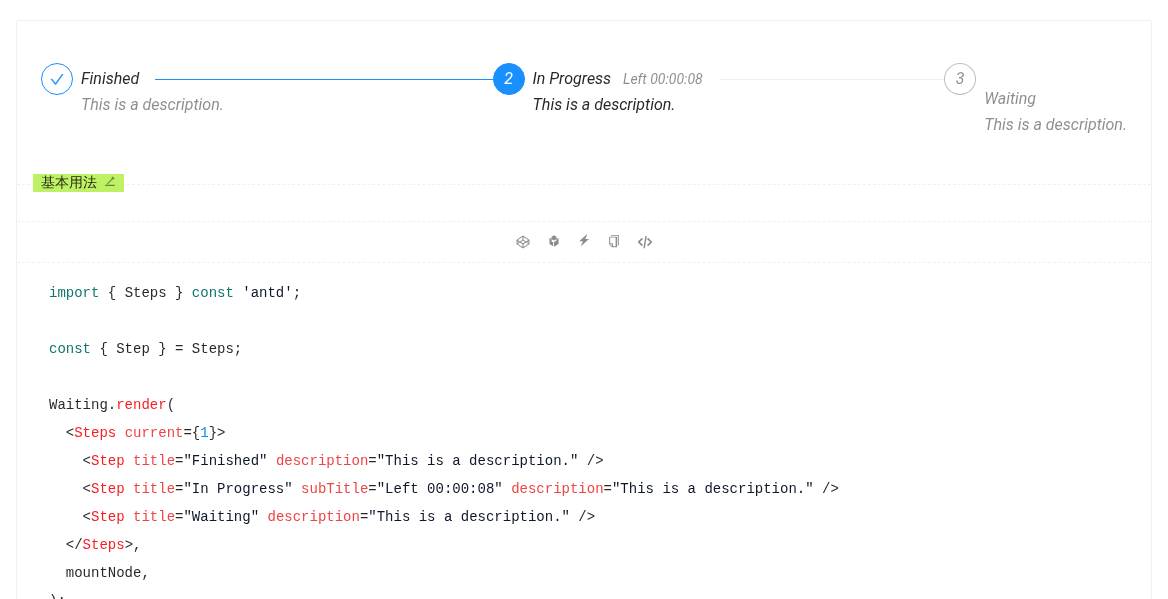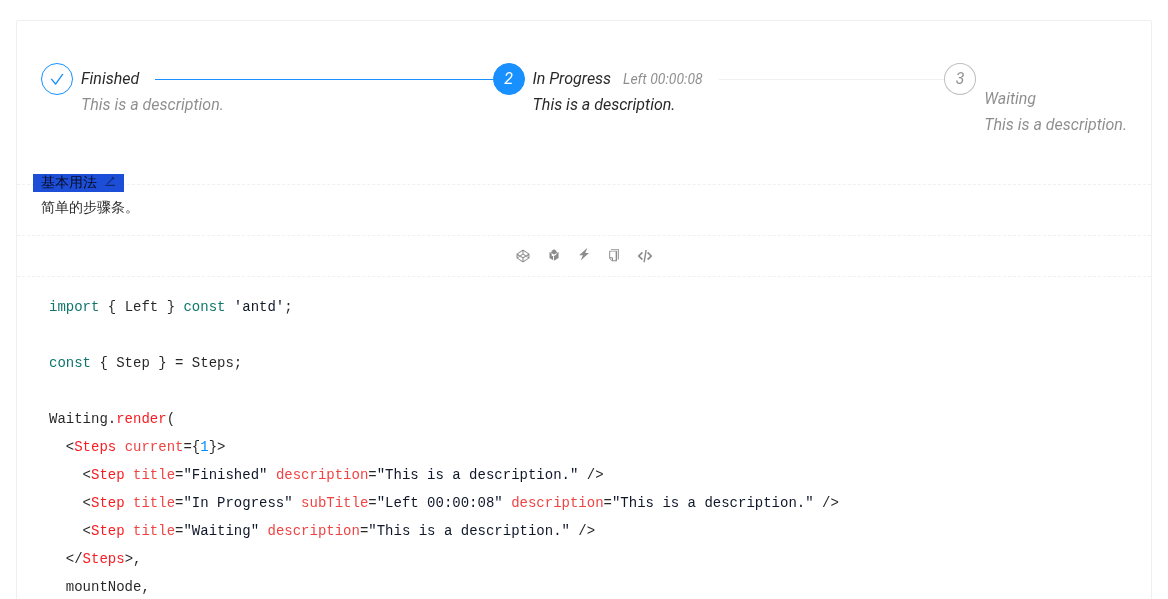--- a/index.html
+++ b/index.html
@@ -36,21 +36,21 @@
     width: 9999px; height: 1px; background: #f0f0f0;
   }
   .step-finish .step-title::after { background: #1890ff; }
   .step:last-child .step-title::after { display: none; }
   .step-subtitle { display: inline; margin-left: 8px; color: rgba(0,0,0,0.45); font-size: 14px; font-weight: 400; }
   .step-desc { color: rgba(0,0,0,0.45); font-size: 16px; max-width: 200px; }
   .step-process .step-desc { color: rgba(0,0,0,0.85); }
   .check-svg { width: 16px; height: 16px; }
   .meta { padding: 0 24px 18px 24px; border-top: 1px dashed #f0f0f0; position: relative; }
   .meta-title {
-    position: relative; display: inline-block; background: #1d4ed8;
+    position: relative; display: inline-block; background: #bef264;
     padding: 0 8px; margin-left: -8px; top: -11px;
     color: rgba(0,0,0,0.85); font-size: 14px;
   }
   .edit-icon { color: rgba(0,0,0,0.45); margin-left: 4px; font-size: 12px; }
   .meta-desc { color: rgba(0,0,0,0.85); font-size: 14px; margin-top: -4px; }
   .actions {
     border-top: 1px dashed #f0f0f0; padding: 12px 0;
     display: flex; justify-content: center; gap: 16px;
     color: rgba(0,0,0,0.45);
   }
@@ -112,42 +112,41 @@
 
   <div class="meta">
     <span class="meta-title">
       <span>基本用法</span>
       <span class="edit-icon">
         <svg width="12" height="12" viewBox="0 0 1024 1024" fill="currentColor">
             <path d="M257 790h62l423-423-62-62-423 423v62zM883 273L751 141c-12-12-32-12-44 0l-85 85 176 176 85-85c12-12 12-32 0-44zM904 836H120c-13 0-24 11-24 24v48c0 13 11 24 24 24h784c13 0 24-11 24-24v-48c0-13-11-24-24-24z"></path>
           </svg>
       </span>
     </span>
-    <div class="meta-desc">简单的步骤条。</div>
   </div>
 
   <div class="actions">
     <svg class="action-icon" viewBox="0 0 1024 1024" fill="currentColor">
         <path d="M912 366L538 118c-16-10-36-10-52 0L112 366c-10 7-16 18-16 30v232c0 12 6 23 16 30l374 248c16 10 36 10 52 0l374-248c10-7 16-18 16-30V396c0-12-6-23-16-30zM546 196l294 195-131 88-163-109V196zm-68 0v174L315 479l-131-88 294-195zM164 462l94 63-94 62V462zm314 366L184 633l131-88 163 109v174zm34-233l-133-89 133-89 133 89-133 89zm34 233V654l163-109 131 88-294 195zm314-241l-94-62 94-63v125z"></path>
       </svg>
     <svg class="action-icon sm" viewBox="0 0 1024 1024" fill="currentColor">
         <path d="M709 214L512 96 315 214l197 113 197-113zM180 289v221l166 95V415l-166-126zm664 0L678 415v190l166-95V289zM512 927l332-191V395L512 586v341zm-66-341L180 395v341l266 153V586zm66-113l266-153-266-153-266 153 266 153z"></path>
       </svg>
     <svg class="action-icon sm" viewBox="0 0 1024 1024" fill="currentColor">
         <path d="M848 359H602L743 40c6-13-9-25-20-16L176 515c-10 8-4 24 9 24h246L290 858c-6 13 9 25 20 16l547-491c10-8 4-24-9-24z"></path>
       </svg>
     <svg class="action-icon sm" viewBox="0 0 1024 1024" fill="currentColor">
         <path d="M832 64H296c-4 0-8 4-8 8v56c0 4 4 8 8 8h496v688c0 4 4 8 8 8h56c4 0 8-4 8-8V96c0-18-14-32-32-32zM704 192H192c-18 0-32 14-32 32v530c0 8 3 17 9 23l174 174c6 6 14 9 23 9h338c18 0 32-14 32-32V224c0-18-14-32-32-32zM366 888l-134-134h134v134zm266 0H438V718c0-22-18-40-40-40H232V264h400v624z"></path>
       </svg>
     <svg class="action-icon" viewBox="0 0 1024 1024" fill="currentColor">
         <path d="M372 306l-57-48c-6-5-16-5-22 1L65 482c-17 16-17 44 0 60l228 223c6 6 16 6 22 1l57-48c7-6 7-16 1-23L187 512l186-183c6-7 6-17-1-23zm580 176L731 259c-6-6-16-6-22-1l-57 48c-7 6-7 16-1 23l186 183-186 183c-6 7-6 17 1 23l57 48c6 5 16 5 22-1l228-223c17-16 17-44 0-60zM612 128h-62c-8 0-15 5-16 13L412 885c-2 10 6 19 16 19h62c8 0 15-5 16-13l122-744c2-10-6-19-16-19z"></path>
       </svg>
   </div>
 
-  <div class="code-block" id="code-block"><span class="tok-kw">import</span><span class="tok-punc"> { Left } </span><span class="tok-kw">const</span><span class="tok-punc"> </span><span class="tok-str">'antd'</span><span class="tok-punc">;</span>
+  <div class="code-block" id="code-block"><span class="tok-kw">import</span><span class="tok-punc"> { Steps } </span><span class="tok-kw">const</span><span class="tok-punc"> </span><span class="tok-str">'antd'</span><span class="tok-punc">;</span>
 
 <span class="tok-kw">const</span><span class="tok-punc"> { Step } = Steps;</span>
 
 <span class="tok-punc">Waiting.</span><span class="tok-tag">render</span><span class="tok-punc">(</span>
 <span class="tok-punc">  &lt;</span><span class="tok-tag">Steps</span><span class="tok-punc"> </span><span class="tok-attr">current</span><span class="tok-punc">=</span><span class="tok-punc">{</span><span class="tok-num">1</span><span class="tok-punc">}</span><span class="tok-punc">&gt;</span>
 <span class="tok-punc">    &lt;</span><span class="tok-tag">Step</span><span class="tok-punc"> </span><span class="tok-attr">title</span><span class="tok-punc">=</span><span class="tok-str">"Finished"</span><span class="tok-punc"> </span><span class="tok-attr">description</span><span class="tok-punc">=</span><span class="tok-str">"This is a description."</span><span class="tok-punc"> /&gt;</span>
 <span class="tok-punc">    &lt;</span><span class="tok-tag">Step</span><span class="tok-punc"> </span><span class="tok-attr">title</span><span class="tok-punc">=</span><span class="tok-str">"In Progress"</span><span class="tok-punc"> </span><span class="tok-attr">subTitle</span><span class="tok-punc">=</span><span class="tok-str">"Left 00:00:08"</span><span class="tok-punc"> </span><span class="tok-attr">description</span><span class="tok-punc">=</span><span class="tok-str">"This is a description."</span><span class="tok-punc"> /&gt;</span>
 <span class="tok-punc">    &lt;</span><span class="tok-tag">Step</span><span class="tok-punc"> </span><span class="tok-attr">title</span><span class="tok-punc">=</span><span class="tok-str">"Waiting"</span><span class="tok-punc"> </span><span class="tok-attr">description</span><span class="tok-punc">=</span><span class="tok-str">"This is a description."</span><span class="tok-punc"> /&gt;</span>
 <span class="tok-punc">  &lt;/</span><span class="tok-tag">Steps</span><span class="tok-punc">&gt;,</span>
 <span class="tok-punc">  mountNode,</span>

